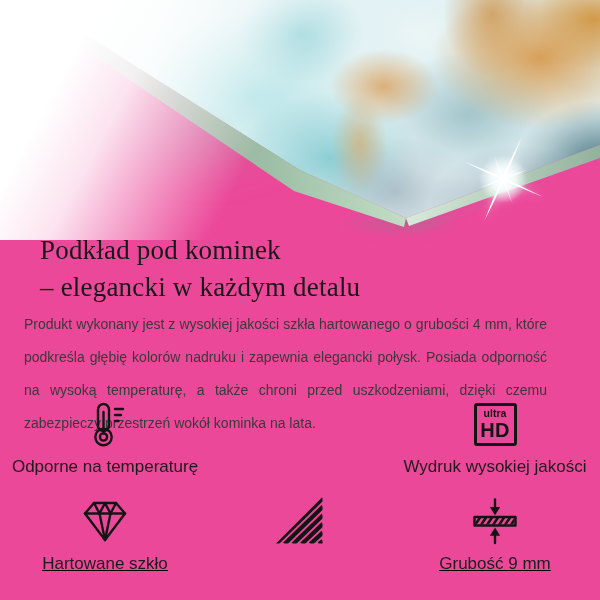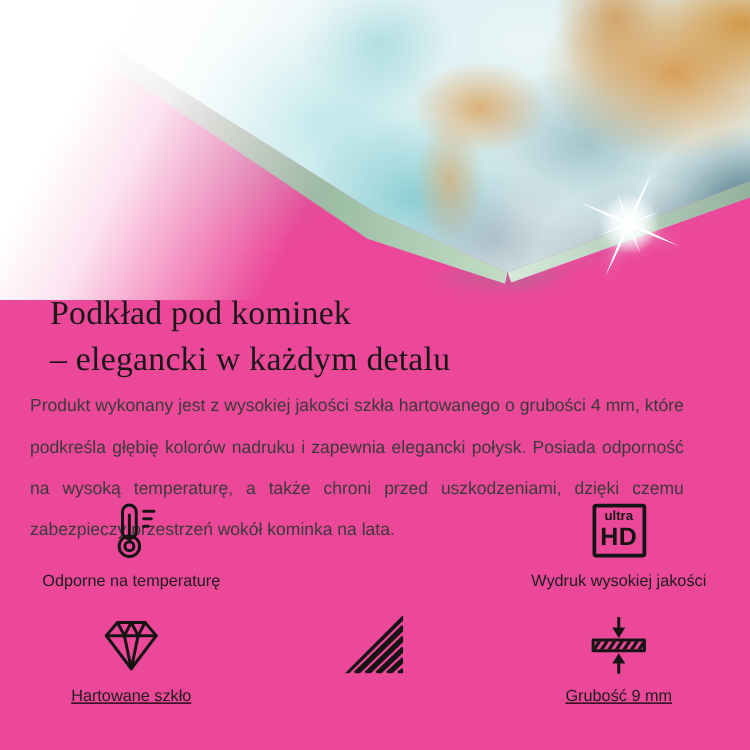--- a/index.html
+++ b/index.html
@@ -69,21 +69,21 @@
   .description{
     position:absolute;left:24px;top:308px;width:523px;
     font-size:14px;line-height:33px;color:#3a3a3a;text-align:justify;margin:0;
   }
   
   .features{position:absolute;left:20px;top:400px;width:560px;}
   .feature-row{display:flex;justify-content:space-between;}
   .feature-row + .feature-row{margin-top:20px;text-decoration:underline;}
   .cell{width:170px;display:flex;flex-direction:column;align-items:center;}
   .ficon{height:48px;display:flex;align-items:center;justify-content:center;}
-  .flabel{margin-top:9px;font-size:13px;color:#1c1c1c;white-space:nowrap;}
+  .flabel{margin-top:9px;font-size:17px;color:#1c1c1c;white-space:nowrap;}
   .uhd-box{width:37px;height:37px;border:3px solid #141414;border-radius:3px;
     display:flex;flex-direction:column;align-items:center;justify-content:center;color:#141414;}
   .uhd-top{font-size:10.5px;font-weight:700;line-height:1;margin-bottom:1px;}
   .uhd-bottom{font-size:20px;font-weight:800;line-height:1;letter-spacing:0.3px;}
   svg .stroked{fill:none;stroke:#141414;stroke-width:2.4;stroke-linecap:round;stroke-linejoin:round;}
   svg .filled{fill:#141414;stroke:none;}
 </style>
 </head>
 <body>
 

